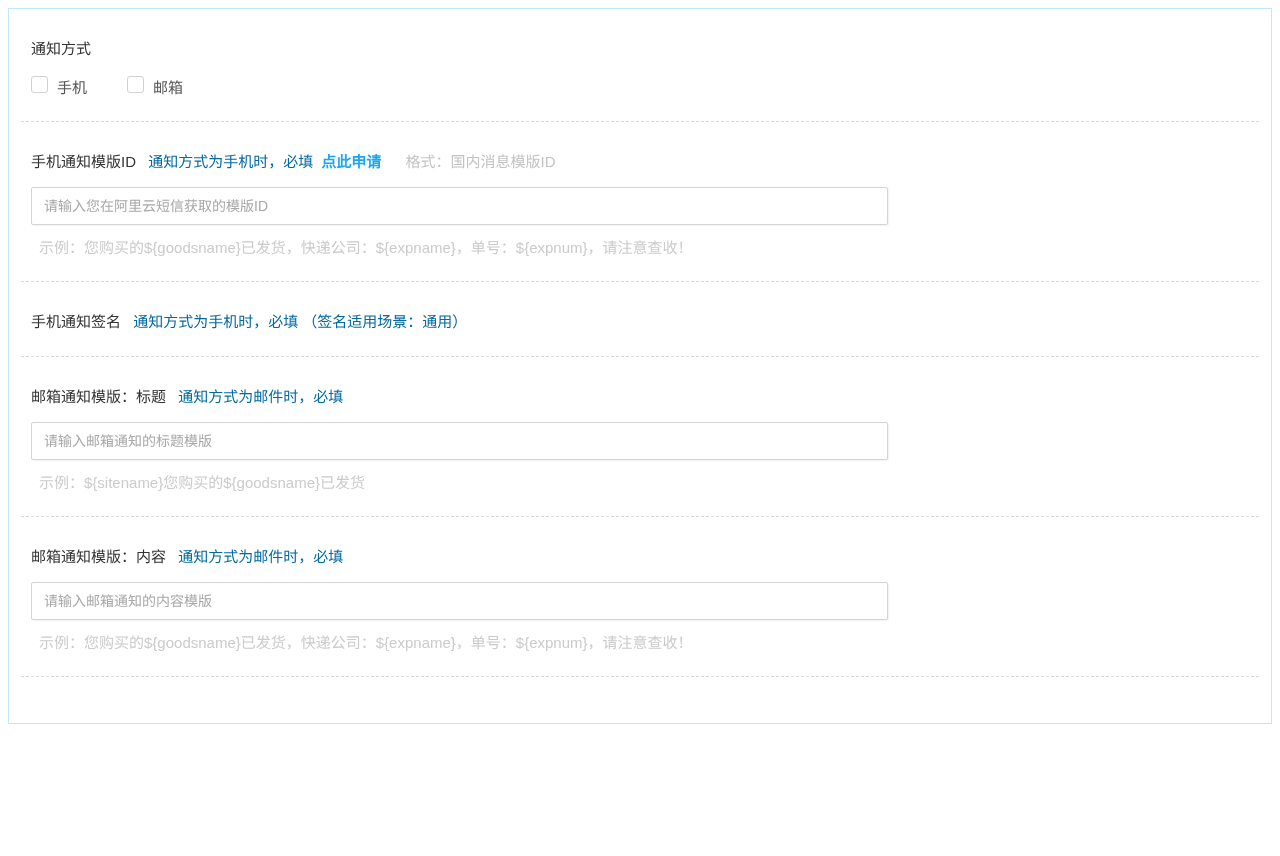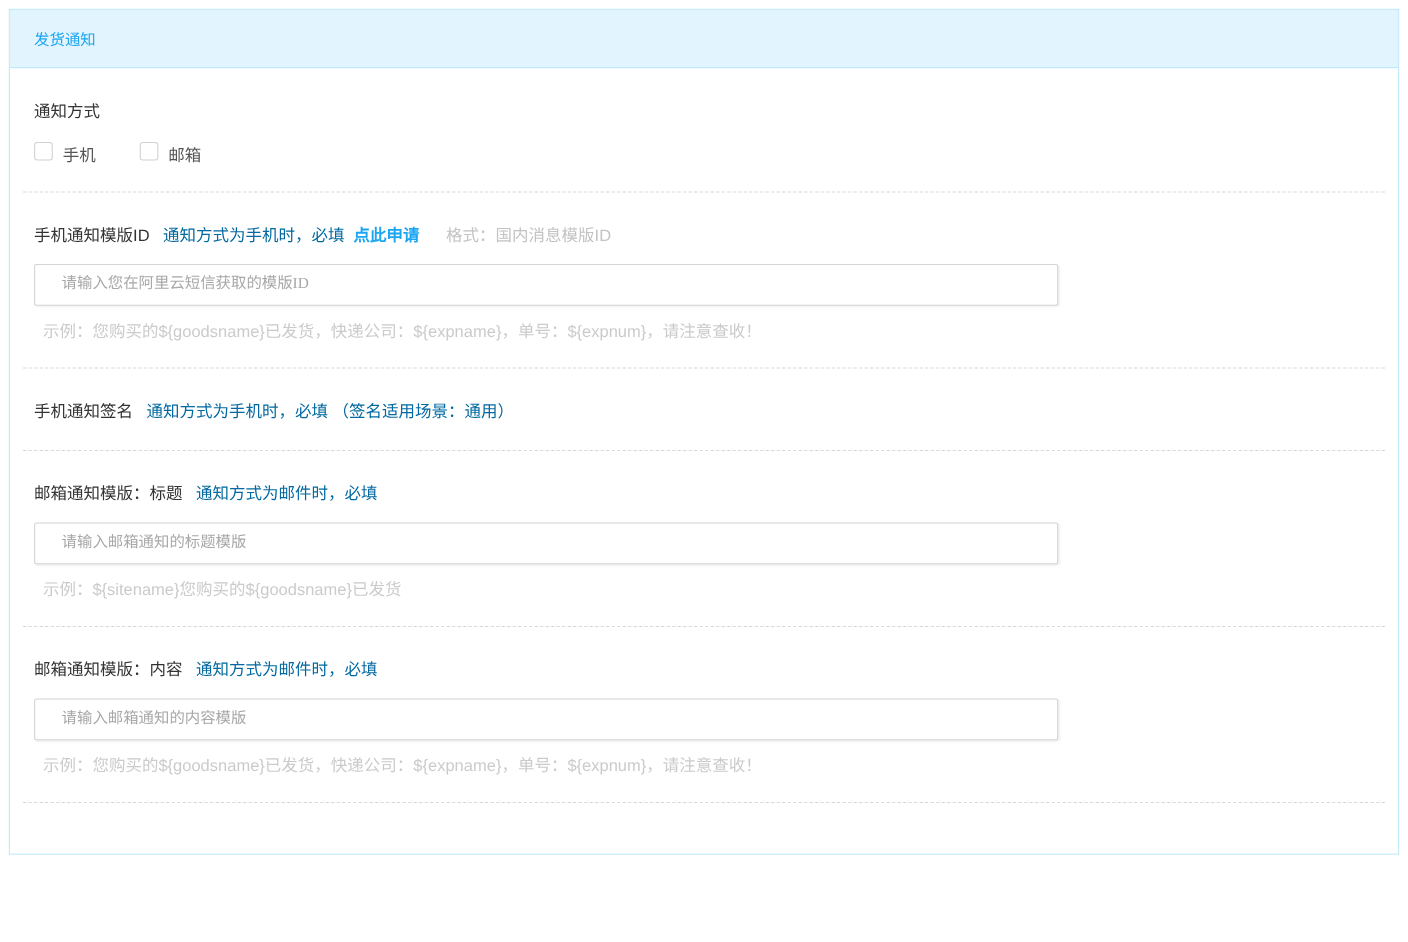--- a/index.html
+++ b/index.html
@@ -66,48 +66,45 @@
     width: 17px;
     height: 17px;
     border: 1px solid #d2d2d2;
     border-radius: 3px;
     background: #ffffff;
     margin-right: 9px;
     cursor: pointer;
   }
   .text-input {
     display: block;
-    width: 931px;
+    width: 857px;
     height: 38px;
     margin-top: 15px;
     border: 1px solid #d4d4d4;
     border-radius: 2px;
-    padding: 0 24px;
+    padding: 0 12px;
     font-size: 14px;
     color: #333333;
     outline: none;
     box-shadow: 1px 1px 2px rgba(0,0,0,0.06);
-    font-family: Liberation Serif, serif;
+    font-family: Liberation Sans, sans-serif;
   }
   .text-input::placeholder { color: #a8a8a8; opacity: 1; }
   .example {
     margin-top: 11px;
     padding-left: 8px;
     font-size: 15px;
     color: #cbcbcb;
   }
 </style>
 </head>
 <body>
 
 <div class="panel">
 
-  <div class="panel-header">
-    <span class="panel-title">发货通知</span>
-  </div>
 
   <div class="panel-body">
 
     <div class="section">
       <div class="field-head">
         <span class="field-label">通知方式</span>
       </div>
       <div class="checkbox-row">
         <label class="checkbox-item">
           <input type="checkbox" class="checkbox-box" style="">

